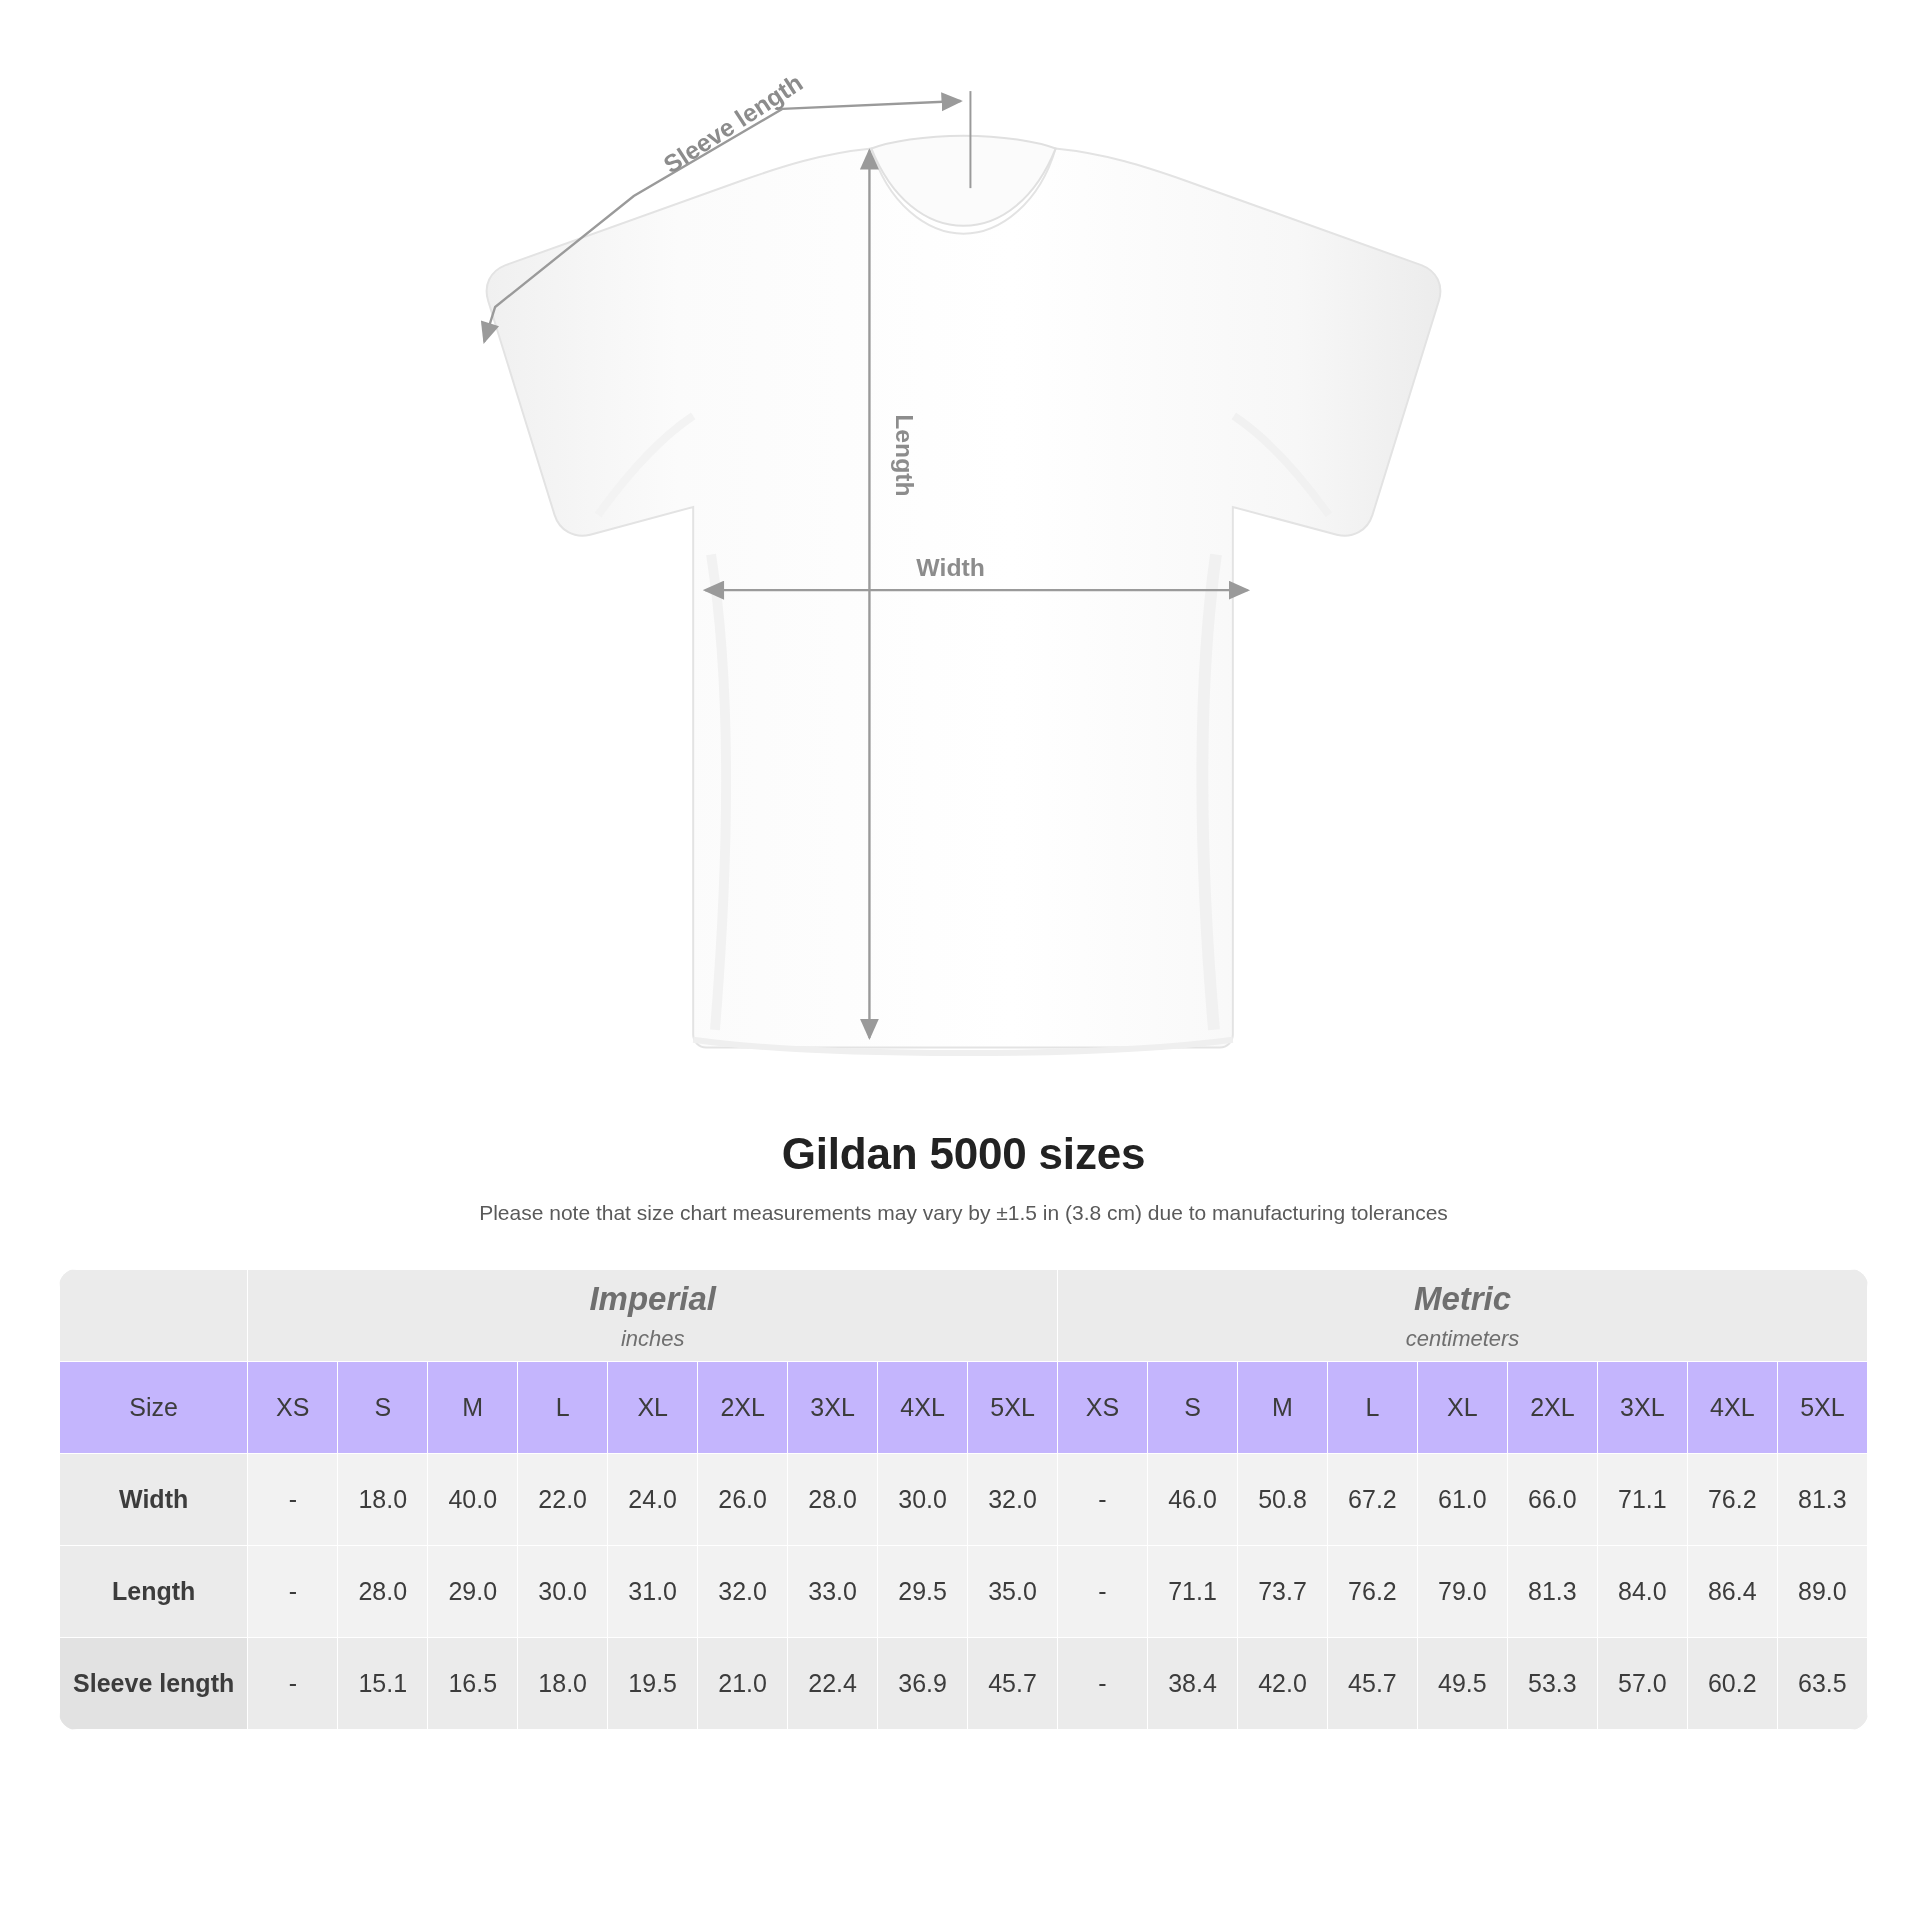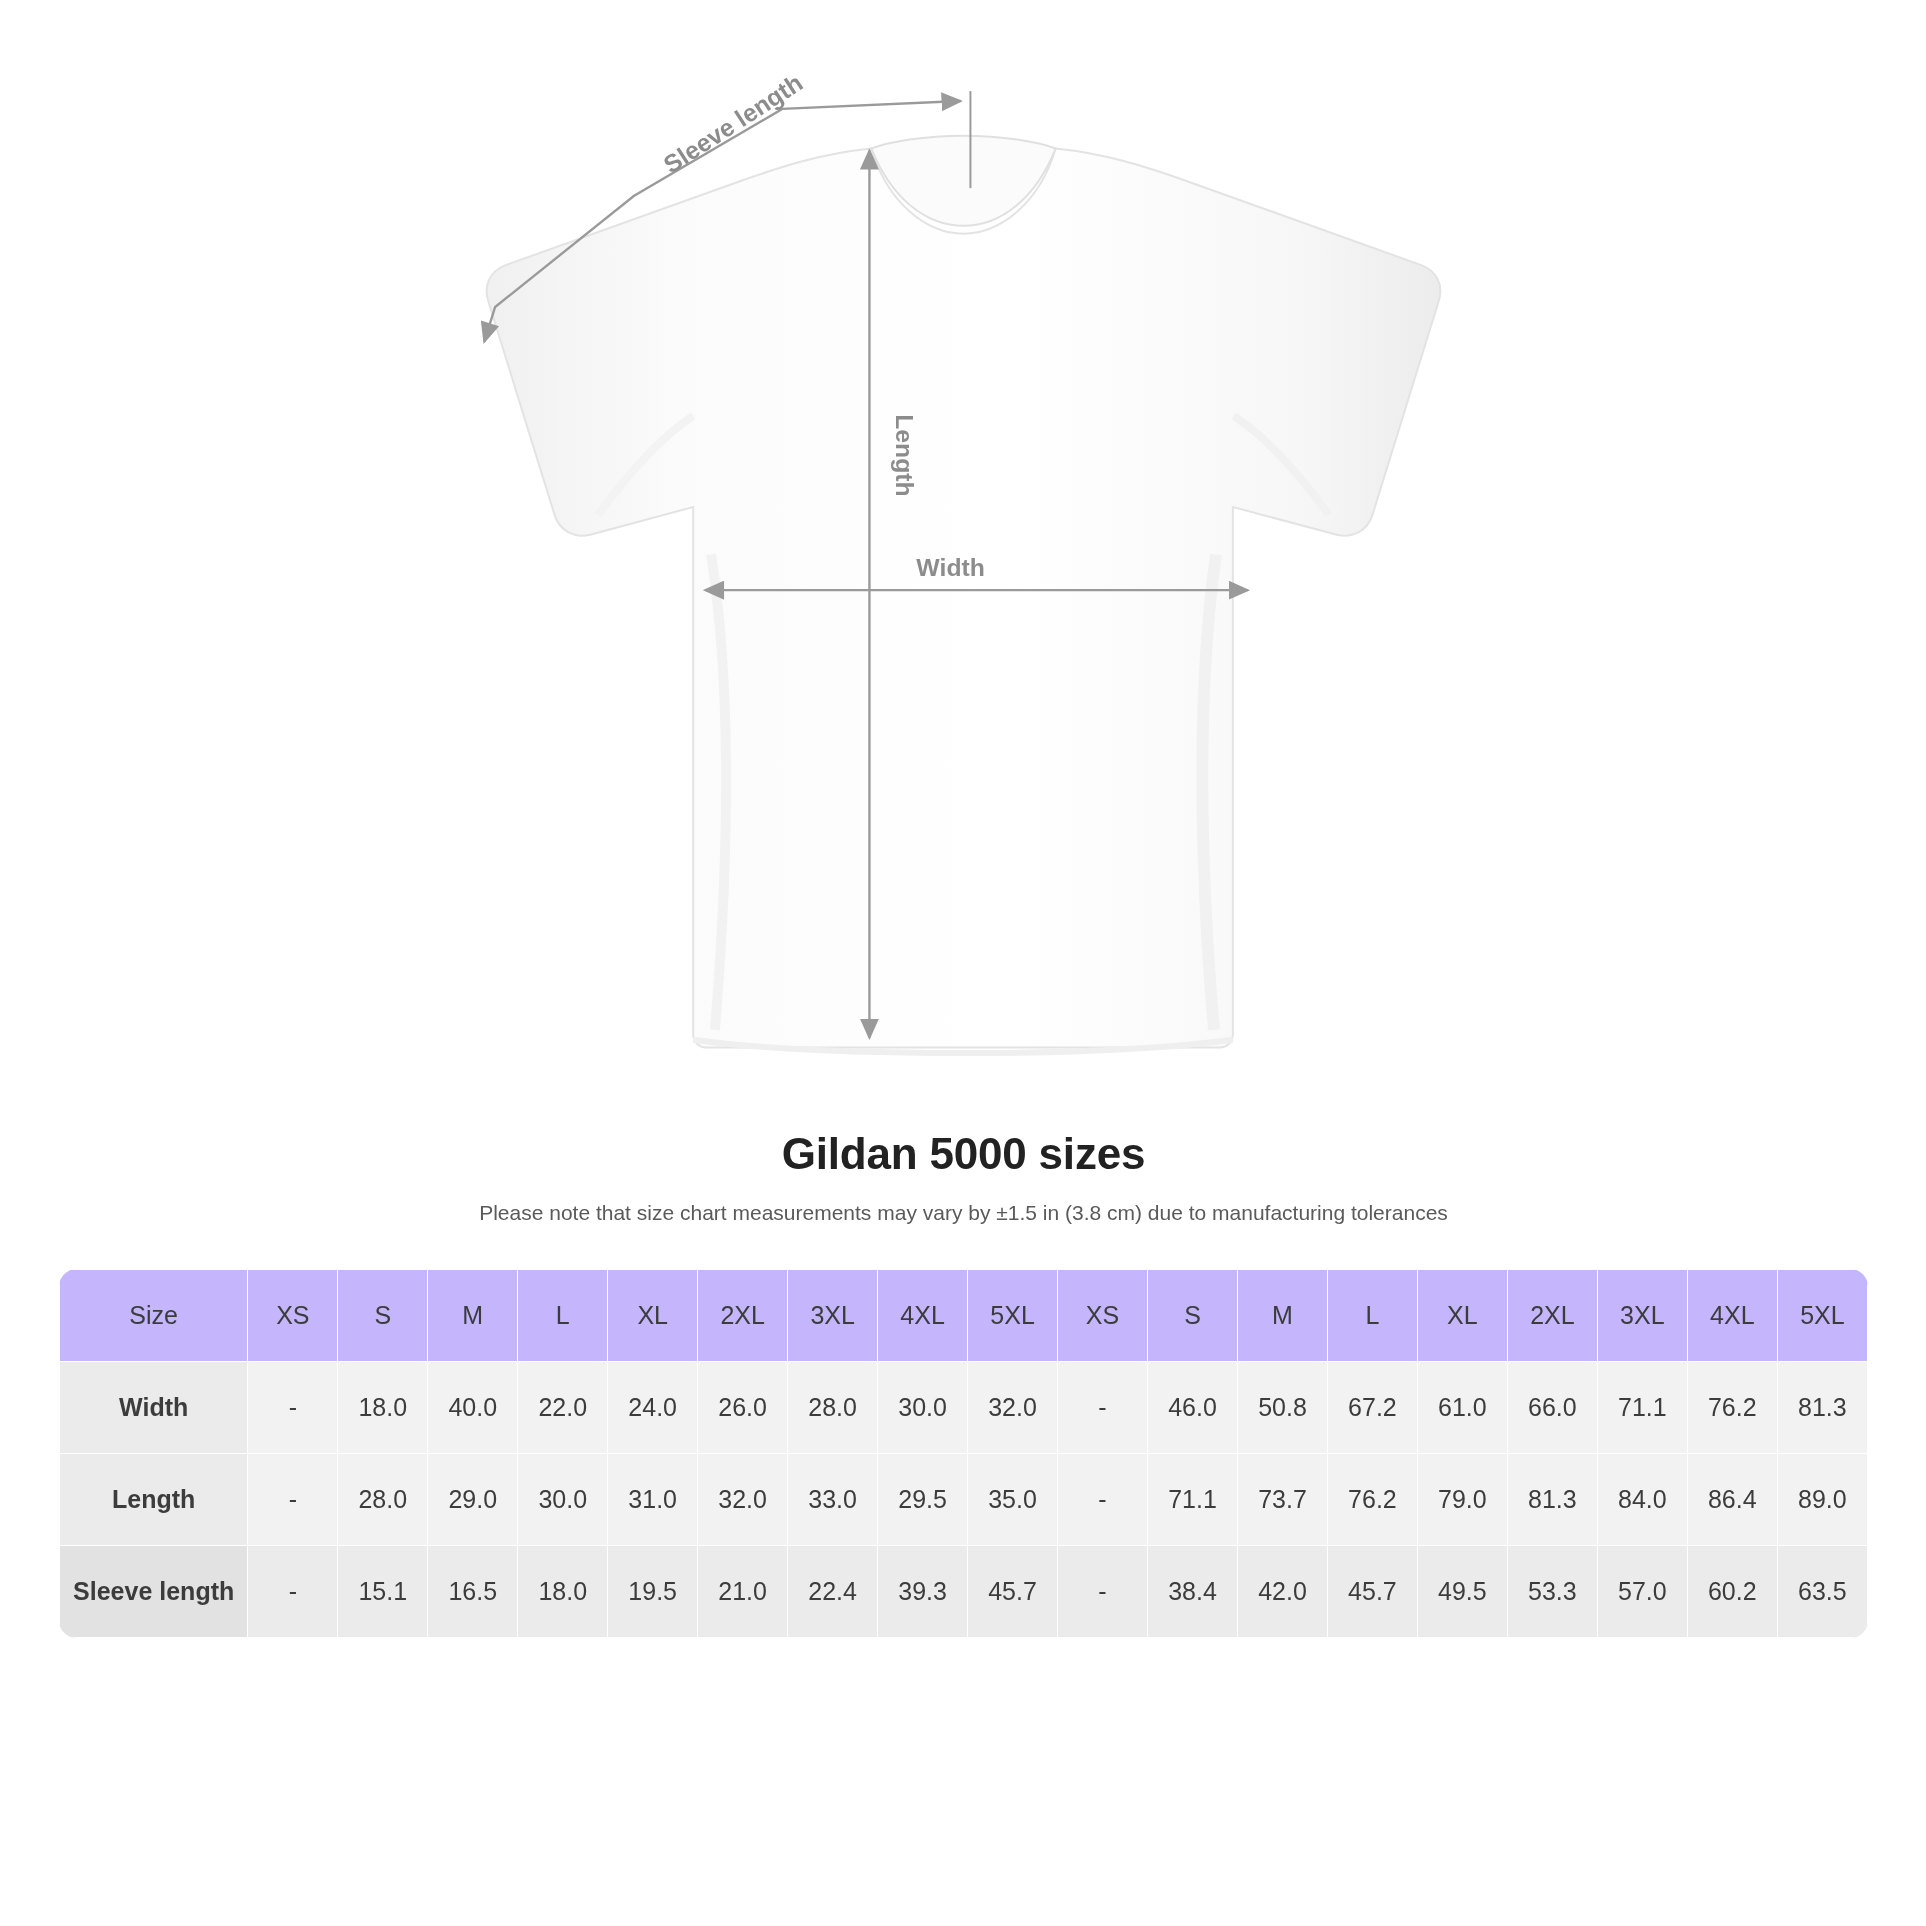--- a/index.html
+++ b/index.html
@@ -211,20 +211,31 @@
           <col class="col-data">
           <col class="col-data">
           <col class="col-data">
         <col class="col-data">
           <col class="col-data">
           <col class="col-data">
           <col class="col-data">
           <col class="col-data">
       </colgroup>
       <tbody>
+        <tr class="unit-row">
+          <td></td>
+          <td colspan="9">
+            <div class="unit-name">Imperial</div>
+            <div class="unit-sub">inches</div>
+          </td>
+          <td colspan="9">
+            <div class="unit-name">Metric</div>
+            <div class="unit-sub">centimeters</div>
+          </td>
+        </tr>
 
         <tr class="hdr-row">
           <td>Size</td>
           <td>XS</td>
           <td>S</td>
           <td>M</td>
           <td>L</td>
           <td>XL</td>
           <td>2XL</td>
           <td>3XL</td>
@@ -287,21 +298,21 @@
 
         <tr class="alt">
           <td class="row-label">Sleeve length</td>
           <td class="data-cell">-</td>
           <td class="data-cell">15.1</td>
           <td class="data-cell">16.5</td>
           <td class="data-cell">18.0</td>
           <td class="data-cell">19.5</td>
           <td class="data-cell">21.0</td>
           <td class="data-cell">22.4</td>
-          <td class="data-cell">39.3</td>
+          <td class="data-cell">36.9</td>
           <td class="data-cell">45.7</td>
           <td class="data-cell">-</td>
           <td class="data-cell">38.4</td>
           <td class="data-cell">42.0</td>
           <td class="data-cell">45.7</td>
           <td class="data-cell">49.5</td>
           <td class="data-cell">53.3</td>
           <td class="data-cell">57.0</td>
           <td class="data-cell">60.2</td>
           <td class="data-cell">63.5</td>

